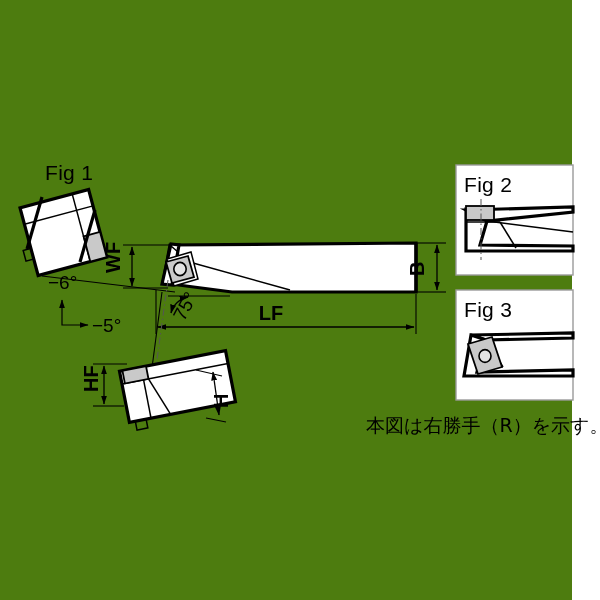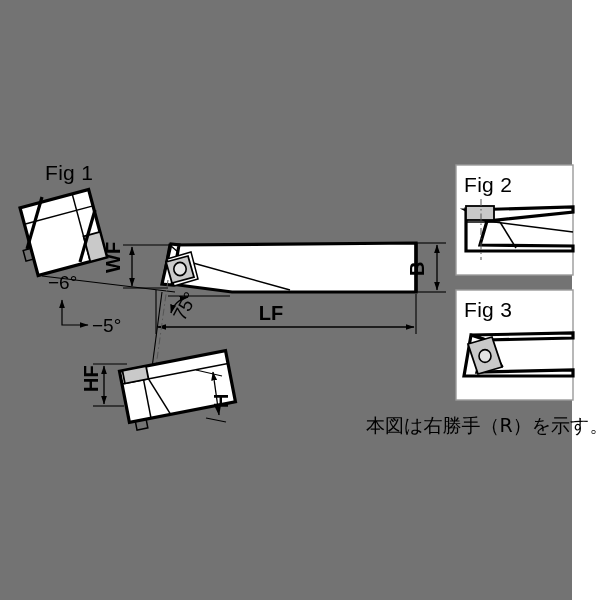--- a/index.html
+++ b/index.html
@@ -11,21 +11,21 @@
     width: 600px;
     height: 600px;
     font-family: "Liberation Sans", sans-serif;
     overflow: hidden;
     position: relative;
   }
   #stage {
     position: absolute;
     left: 0; top: 0;
     width: 572px; height: 600px;
-    background: #737373;
+    background: #4d7c0f;
   }
   svg.drawing {
     position: absolute;
     left: 0; top: 0;
     width: 600px;
     height: 600px;
     display: block;
   }
   text {
     font-family: "Liberation Sans", sans-serif;

